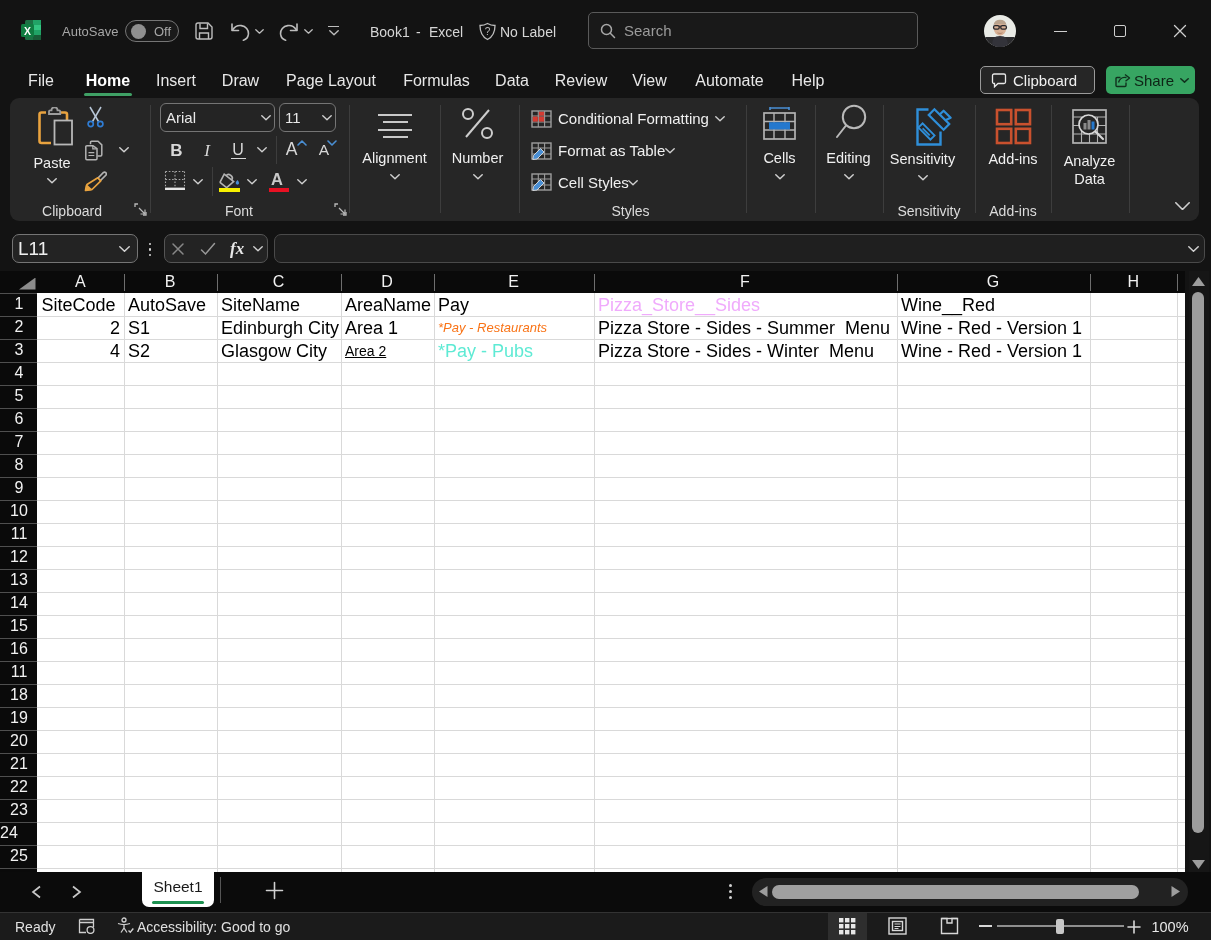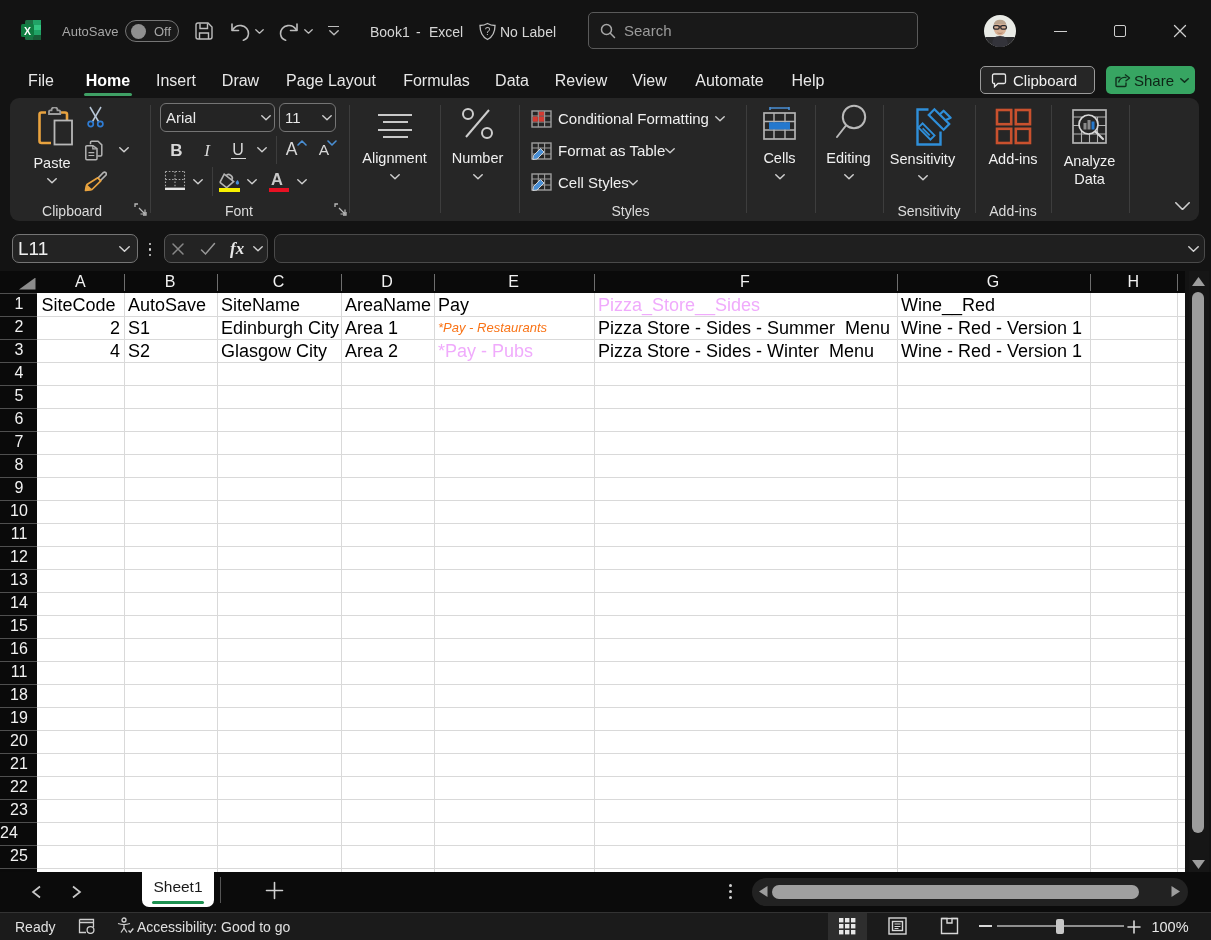--- a/index.html
+++ b/index.html
@@ -451,22 +451,22 @@
 <div style="position:absolute;left:37px;top:316.9px;width:83.0px;height:22.0px;line-height:22.0px;font-size:18px;color:#000;text-align:right;white-space:pre;">2</div>
 <div style="position:absolute;left:128.0px;top:316.9px;height:22.0px;line-height:22.0px;font-size:18px;color:#000;white-space:pre;">S1</div>
 <div style="position:absolute;left:221.0px;top:316.9px;height:22.0px;line-height:22.0px;font-size:18px;color:#000;white-space:pre;">Edinburgh City</div>
 <div style="position:absolute;left:345.0px;top:316.9px;height:22.0px;line-height:22.0px;font-size:18px;color:#000;white-space:pre;">Area 1</div>
 <div style="position:absolute;left:438.0px;top:316.9px;height:22.0px;line-height:22.0px;font-size:13px;color:#f97316;white-space:pre;font-style:italic;">*Pay - Restaurants</div>
 <div style="position:absolute;left:598.0px;top:316.9px;height:22.0px;line-height:22.0px;font-size:18px;color:#000;white-space:pre;">Pizza Store - Sides - Summer  Menu</div>
 <div style="position:absolute;left:901.0px;top:316.9px;height:22.0px;line-height:22.0px;font-size:18px;color:#000;white-space:pre;">Wine - Red - Version 1</div>
 <div style="position:absolute;left:37px;top:339.9px;width:83.0px;height:22.0px;line-height:22.0px;font-size:18px;color:#000;text-align:right;white-space:pre;">4</div>
 <div style="position:absolute;left:128.0px;top:339.9px;height:22.0px;line-height:22.0px;font-size:18px;color:#000;white-space:pre;">S2</div>
 <div style="position:absolute;left:221.0px;top:339.9px;height:22.0px;line-height:22.0px;font-size:18px;color:#000;white-space:pre;">Glasgow City</div>
-<div style="position:absolute;left:345.0px;top:339.9px;height:22.0px;line-height:22.0px;font-size:18px;color:#000;white-space:pre;">Area 2</div>
-<div style="position:absolute;left:438.0px;top:339.9px;height:22.0px;line-height:22.0px;font-size:18px;color:#f0abfc;white-space:pre;">*Pay - Pubs</div>
+<div style="position:absolute;left:345.0px;top:339.9px;height:22.0px;line-height:22.0px;font-size:14px;color:#000;white-space:pre;text-decoration:underline;">Area 2</div>
+<div style="position:absolute;left:438.0px;top:339.9px;height:22.0px;line-height:22.0px;font-size:18px;color:#5eead4;white-space:pre;">*Pay - Pubs</div>
 <div style="position:absolute;left:598.0px;top:339.9px;height:22.0px;line-height:22.0px;font-size:18px;color:#000;white-space:pre;">Pizza Store - Sides - Winter  Menu</div>
 <div style="position:absolute;left:901.0px;top:339.9px;height:22.0px;line-height:22.0px;font-size:18px;color:#000;white-space:pre;">Wine - Red - Version 1</div>
 <div style="position:absolute;left:1188.5px;top:271px;width:20px;height:601.4px;background:#161616;"></div>
 <svg style="position:absolute;left:1190.5px;top:276px" width="15" height="11" viewBox="0 0 15 11">
     <path d="M7.5 1 L14 10 H1 Z" fill="#9d9d9d"></path>
   </svg>
 <div style="position:absolute;left:1191.5px;top:292px;width:12.5px;height:541.4px;background:#9d9d9d;border-radius:6px;"></div>
 <svg style="position:absolute;left:1190.5px;top:859px" width="15" height="11" viewBox="0 0 15 11">
     <path d="M7.5 10 L14 1 H1 Z" fill="#9d9d9d"></path>
   </svg>

